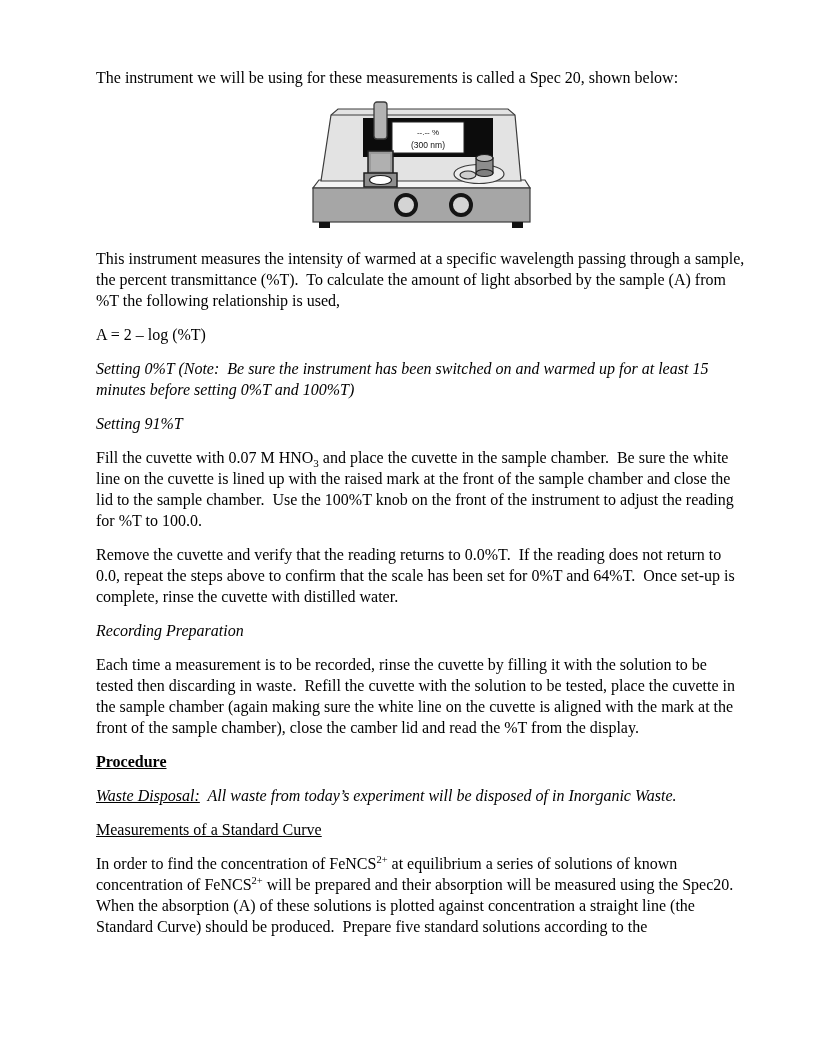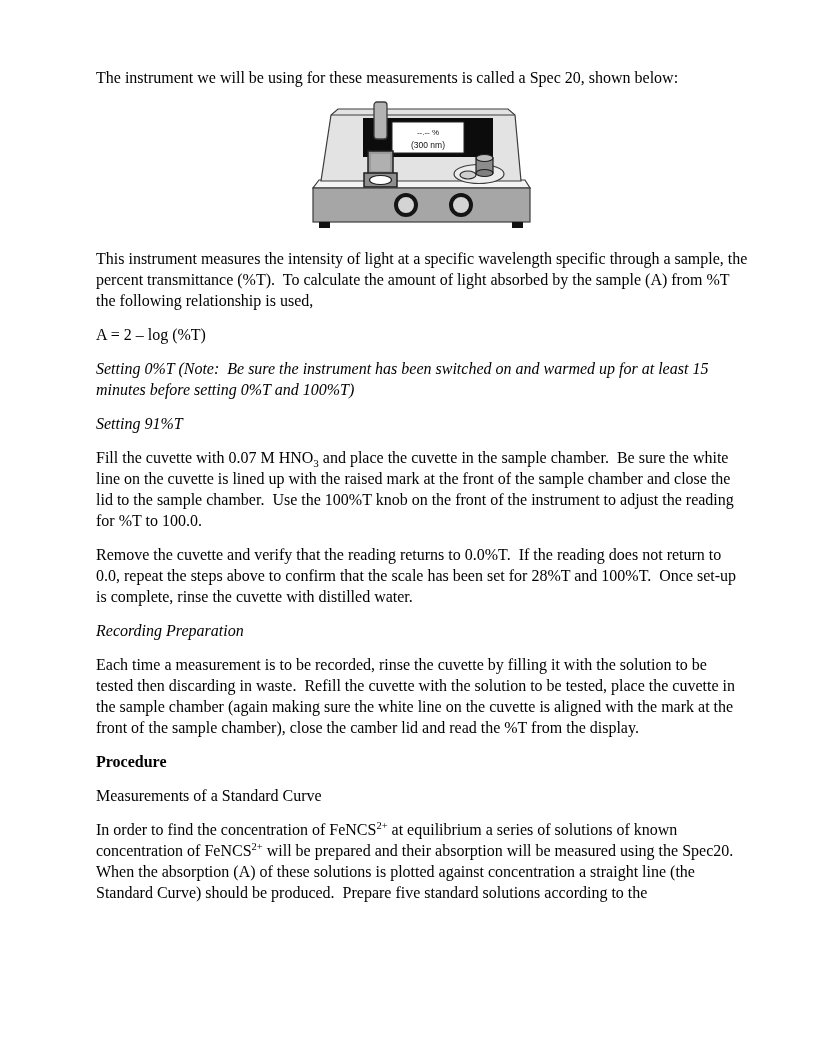--- a/index.html
+++ b/index.html
@@ -16,21 +16,21 @@
     color: #000000;
     font-family: "Liberation Serif", "DejaVu Serif", serif;
     font-size: 16px;
     line-height: 21px;
     padding: 67px 60px 0 96px;
     overflow: hidden;
   }
   p { margin: 0 0 13px 0; }
   .t { white-space: pre-wrap; }
   .it { font-style: italic; }
-  .u { }
+  .u { text-decoration: underline; }
   .b { font-weight: bold; }
   .eq { text-align: left; }
   .figure-wrap {
     text-align: center;
     margin: 13px 0 14px 0;
   }
   sub.chem {
     font-size: 11px;
     line-height: 0;
   }
@@ -77,37 +77,38 @@
       <rect x="2" y="87" width="217" height="34" fill="#a6a6a6" stroke="#3c3c3c" stroke-width="1.2"></rect>
 
       <circle cx="95" cy="104" r="10" fill="#d4d4d4" stroke="#151515" stroke-width="4"></circle>
       <circle cx="150" cy="104" r="10" fill="#d4d4d4" stroke="#151515" stroke-width="4"></circle>
 
       <rect x="8" y="121" width="11" height="6" fill="#111111"></rect>
       <rect x="201" y="121" width="11" height="6" fill="#111111"></rect>
     </svg>
   </div>
 
-  <p class="t">This instrument measures the intensity of light at a specific wavelength specific through a sample, the percent transmittance (%T).  To calculate the amount of light absorbed by the sample (A) from %T the following relationship is used,</p>
+  <p class="t">This instrument measures the intensity of warmed at a specific wavelength passing through a sample, the percent transmittance (%T).  To calculate the amount of light absorbed by the sample (A) from %T the following relationship is used,</p>
 
   <p class="eq t">A = 2 – log (%T)</p>
 
   <p class="it t">Setting 0%T (Note:  Be sure the instrument has been switched on and warmed up for at least 15 minutes before setting 0%T and 100%T)</p>
 
 
   <p class="it t">Setting 91%T</p>
 
   <p><span class="t">Fill the cuvette with 0.07 M HNO</span><sub class="chem">3</sub><span class="t"> and place the cuvette in the sample chamber.  Be sure the white line on the cuvette is lined up with the raised mark at the front of the sample chamber and close the lid to the sample chamber.  Use the 100%T knob on the front of the instrument to adjust the reading for %T to 100.0.</span></p>
 
-  <p class="t">Remove the cuvette and verify that the reading returns to 0.0%T.  If the reading does not return to 0.0, repeat the steps above to confirm that the scale has been set for 28%T and 100%T.  Once set-up is complete, rinse the cuvette with distilled water.</p>
+  <p class="t">Remove the cuvette and verify that the reading returns to 0.0%T.  If the reading does not return to 0.0, repeat the steps above to confirm that the scale has been set for 0%T and 64%T.  Once set-up is complete, rinse the cuvette with distilled water.</p>
 
   <p class="it t">Recording Preparation</p>
 
   <p class="t">Each time a measurement is to be recorded, rinse the cuvette by filling it with the solution to be tested then discarding in waste.  Refill the cuvette with the solution to be tested, place the cuvette in the sample chamber (again making sure the white line on the cuvette is aligned with the mark at the front of the sample chamber), close the camber lid and read the %T from the display.</p>
 
   <p class="b"><span class="u t">Procedure</span></p>
 
+  <p><span class="it u t">Waste Disposal:</span><span class="it t">  All waste from today’s experiment will be disposed of in Inorganic Waste.</span></p>
 
   <p><span class="u t">Measurements of a Standard Curve</span></p>
 
   <p><span class="t">In order to find the concentration of FeNCS</span><sup class="chem">2+</sup><span class="t"> at equilibrium a series of solutions of known concentration of FeNCS</span><sup class="chem">2+</sup><span class="t"> will be prepared and their absorption will be measured using the Spec20.  When the absorption (A) of these solutions is plotted against concentration a straight line (the Standard Curve) should be produced.  Prepare five standard solutions according to the</span></p>
 
 </div>
 
 </body></html>

